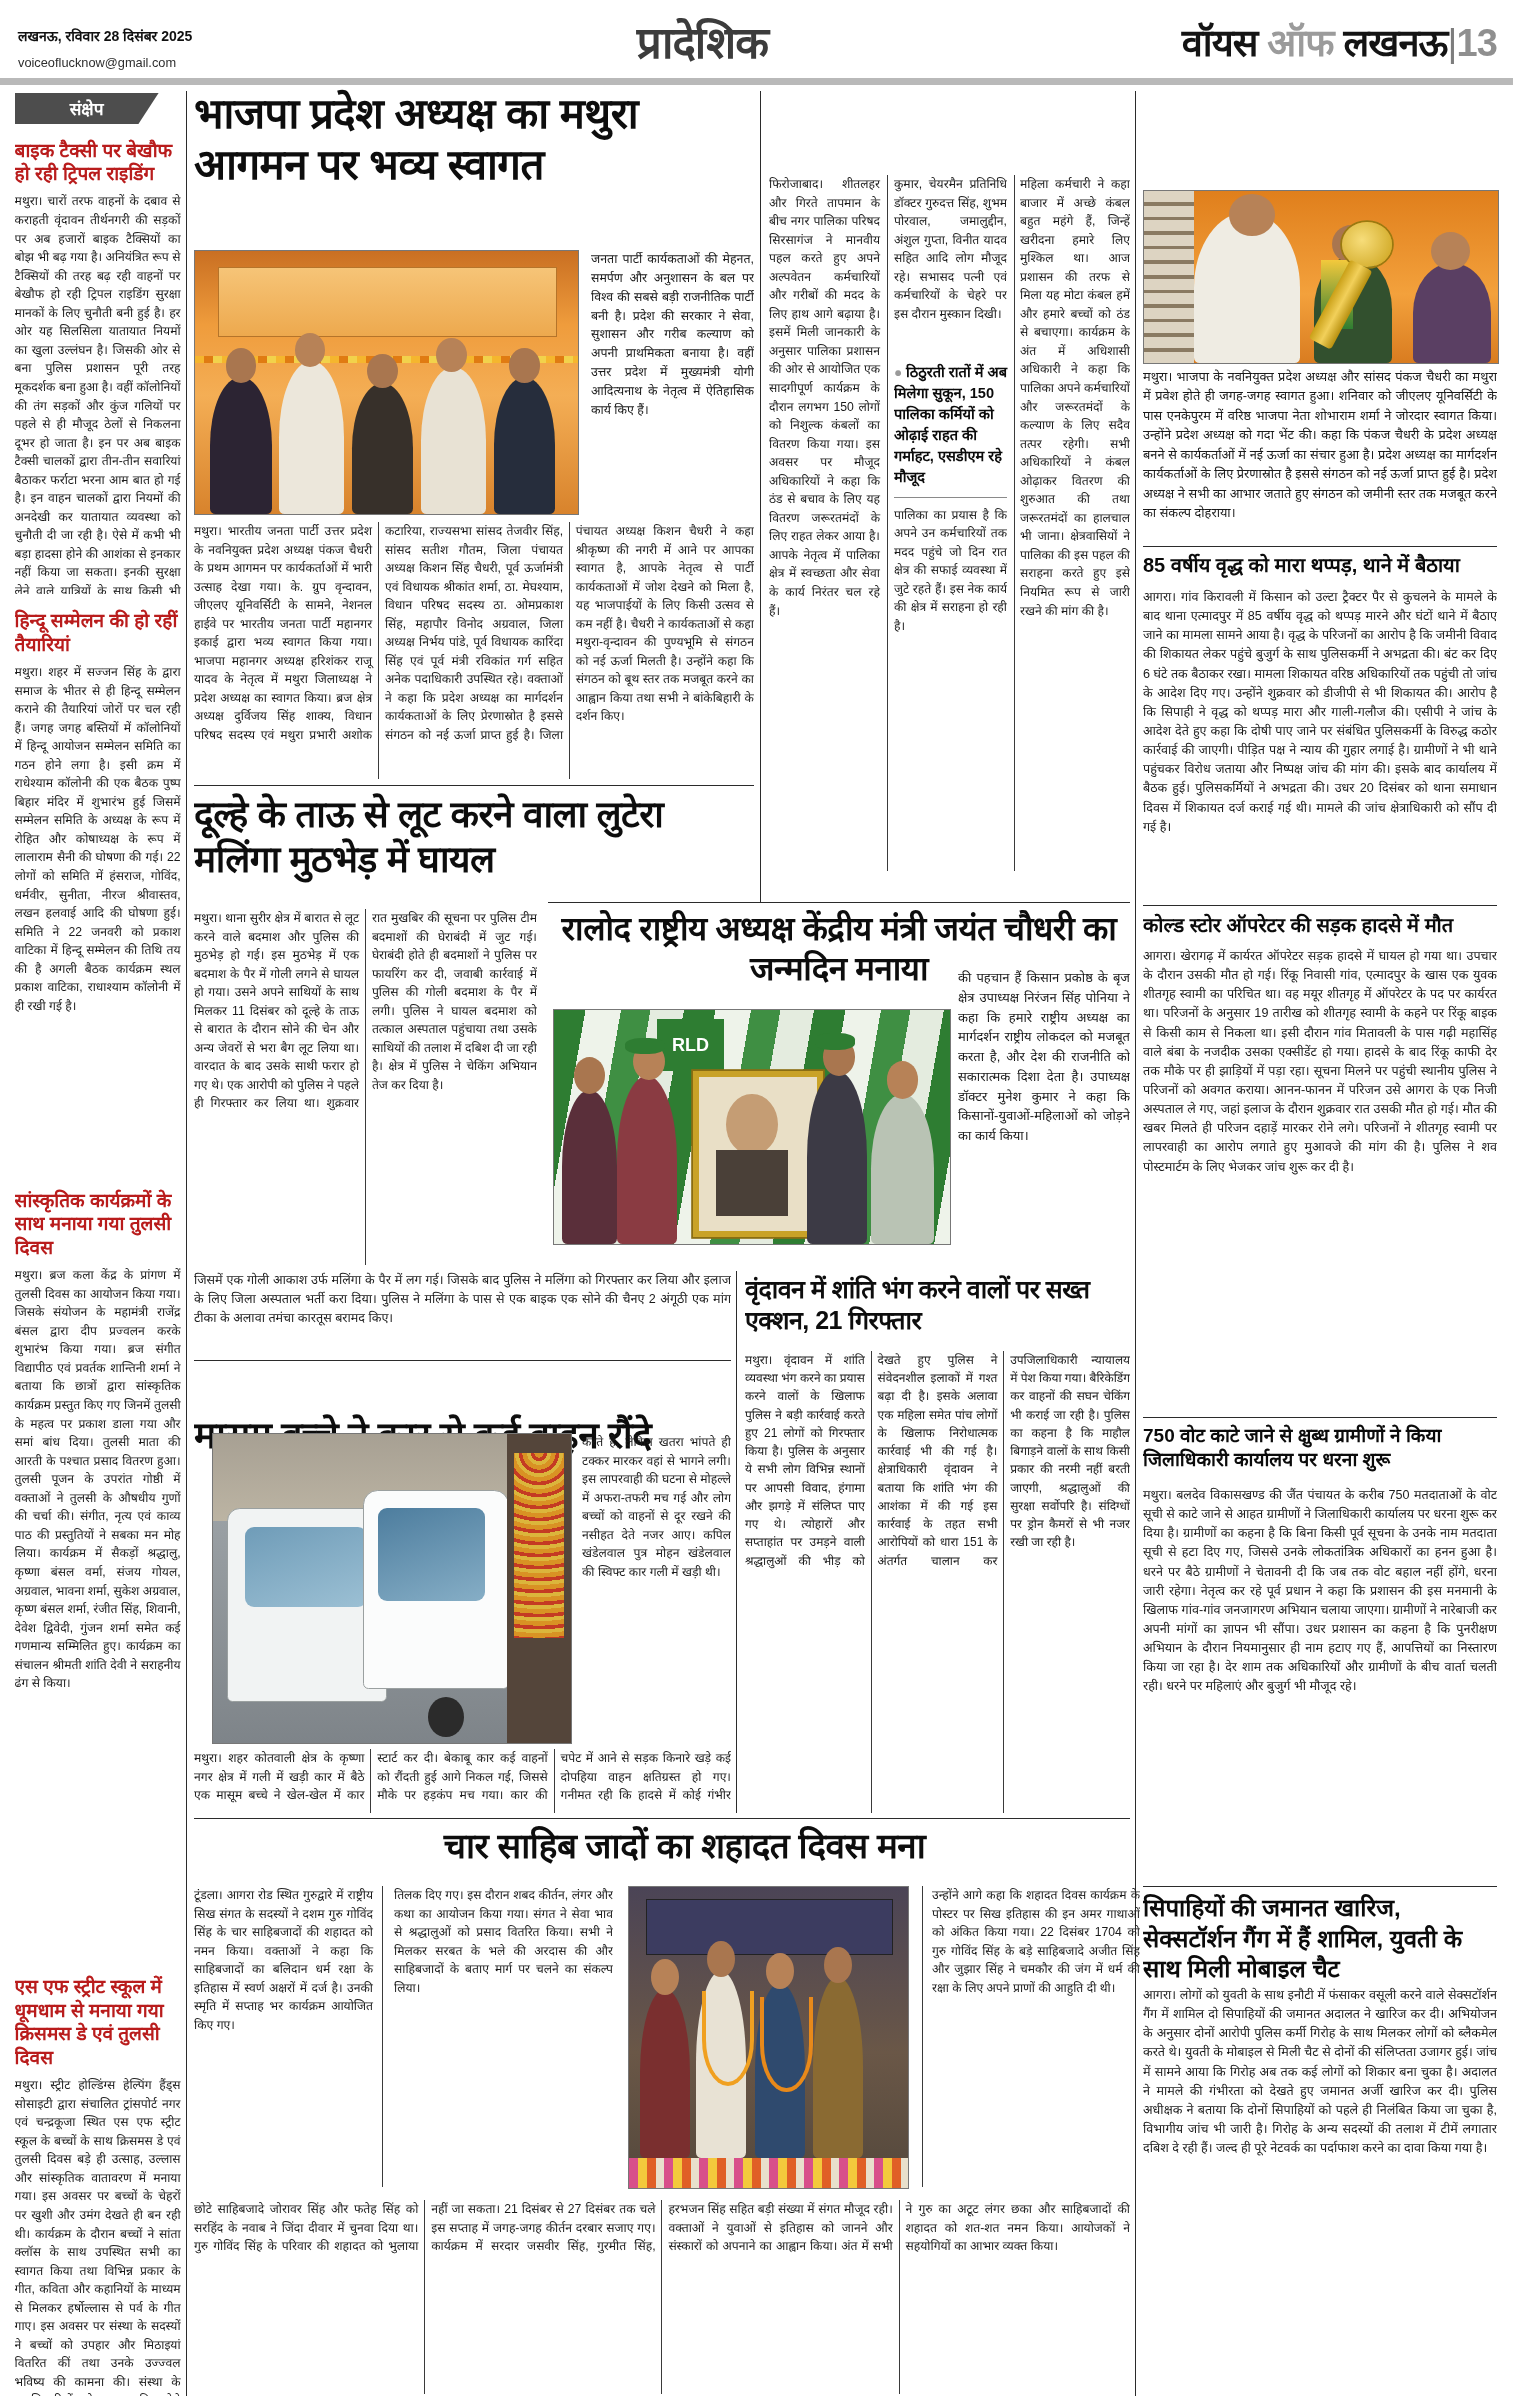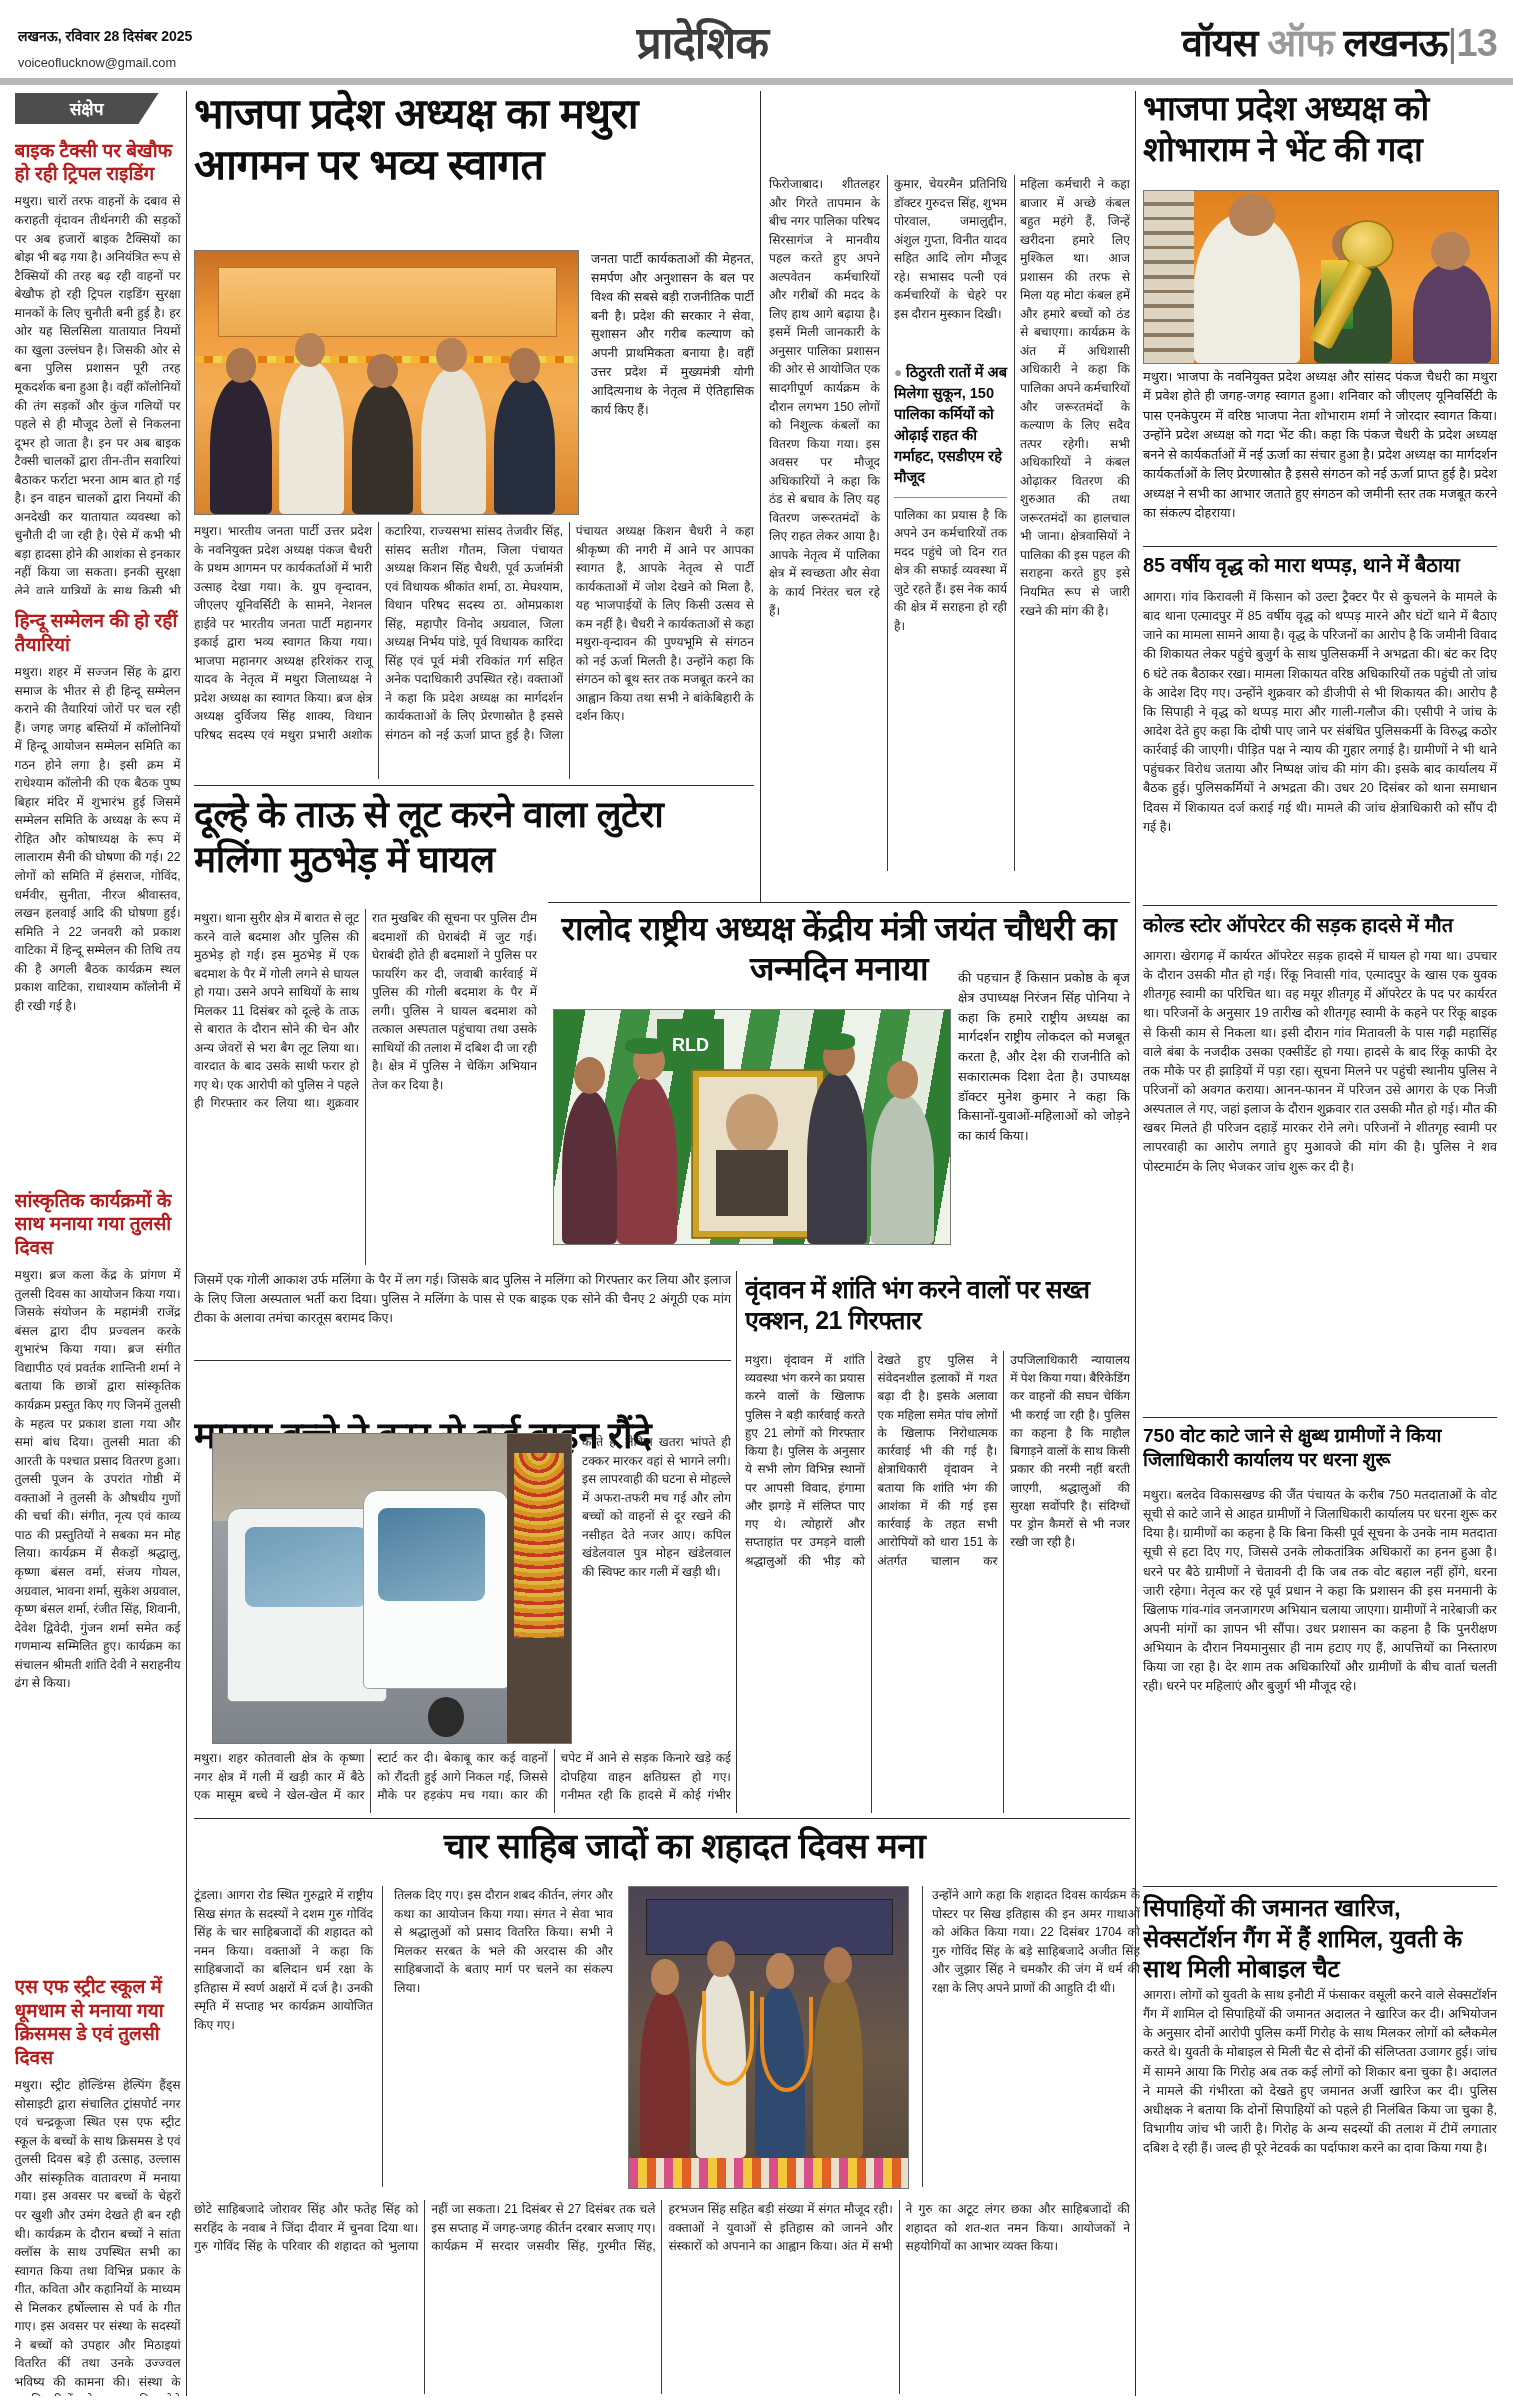--- a/index.html
+++ b/index.html
@@ -159,21 +159,20 @@
     <div class="sil" style="left:66%;bottom:10%;width:18%;height:60%;background:#8a6a32;"></div>
     <div class="head" style="left:70%;bottom:68%;width:10%;height:12%;background:#a9764f;"></div>
     <div class="abs" style="left:26%;bottom:34%;width:16%;height:30%;border:4.6px solid #f0a020;border-top:none;border-radius:0 0 50% 50%;"></div>
     <div class="abs" style="left:47%;bottom:32%;width:16%;height:30%;border:4.6px solid #e8891a;border-top:none;border-radius:0 0 50% 50%;"></div>
     <div class="abs" style="left:0;bottom:0;width:100%;height:10%;background:repeating-linear-gradient(90deg,#d84f8a 0 9px,#f3c93c 9px 18px,#e06026 18px 27px,#e8e0cc 27px 35px);"></div>
   </div>
 
   <div class="abs body-txt" style="left:922px;top:1886px;width:208px;height:301px;border-left:0.9px solid #3a3a3a;padding-left:9px;">उन्होंने आगे कहा कि शहादत दिवस कार्यक्रम के पोस्टर पर सिख इतिहास की इन अमर गाथाओं को अंकित किया गया। 22 दिसंबर 1704 को गुरु गोविंद सिंह के बड़े साहिबजादे अजीत सिंह और जुझार सिंह ने चमकौर की जंग में धर्म की रक्षा के लिए अपने प्राणों की आहुति दी थी।</div>
   <div class="abs body-txt cols4" style="left:194px;top:2200px;width:936px;height:194px;">छोटे साहिबजादे जोरावर सिंह और फतेह सिंह को सरहिंद के नवाब ने जिंदा दीवार में चुनवा दिया था। गुरु गोविंद सिंह के परिवार की शहादत को भुलाया नहीं जा सकता। 21 दिसंबर से 27 दिसंबर तक चले इस सप्ताह में जगह-जगह कीर्तन दरबार सजाए गए। कार्यक्रम में सरदार जसवीर सिंह, गुरमीत सिंह, हरभजन सिंह सहित बड़ी संख्या में संगत मौजूद रही। वक्ताओं ने युवाओं से इतिहास को जानने और संस्कारों को अपनाने का आह्वान किया। अंत में सभी ने गुरु का अटूट लंगर छका और साहिबजादों की शहादत को शत-शत नमन किया। आयोजकों ने सहयोगियों का आभार व्यक्त किया।</div>
 
-  <div class="abs hl" style="left:1143px;top:88px;width:354px;height:97px;font-size:34px;overflow:hidden;">भाजपा प्रदेश अध्यक्ष को शोभाराम ने भेंट की गदा</div>
 
   <div class="photo" style="left:1143px;top:190px;width:354px;height:172px;">
     <div class="abs" style="left:0;top:0;width:100%;height:100%;background:linear-gradient(180deg,#e07f1c,#f3a13c 60%,#d97c20);"></div>
     <div class="abs" style="left:0;top:0;width:14%;height:100%;background:repeating-linear-gradient(180deg,#ddd4c2 0 11px,#8a7a62 11px 14.6px);"></div>
     <div class="sil" style="left:14%;bottom:0;width:30%;height:88%;background:#efece3;"></div>
     <div class="head" style="left:24%;bottom:74%;width:13%;height:24%;background:#b78257;"></div>
     <div class="sil" style="left:48%;bottom:0;width:22%;height:62%;background:#32502e;"></div>
     <div class="head" style="left:53%;bottom:58%;width:11%;height:22%;background:#a9764f;"></div>
     <div class="abs" style="left:50%;bottom:20%;width:9%;height:40%;background:linear-gradient(180deg,#f3c93c,#2e7d32);"></div>
     <div class="sil" style="left:76%;bottom:0;width:22%;height:58%;background:#5a3f63;"></div>

